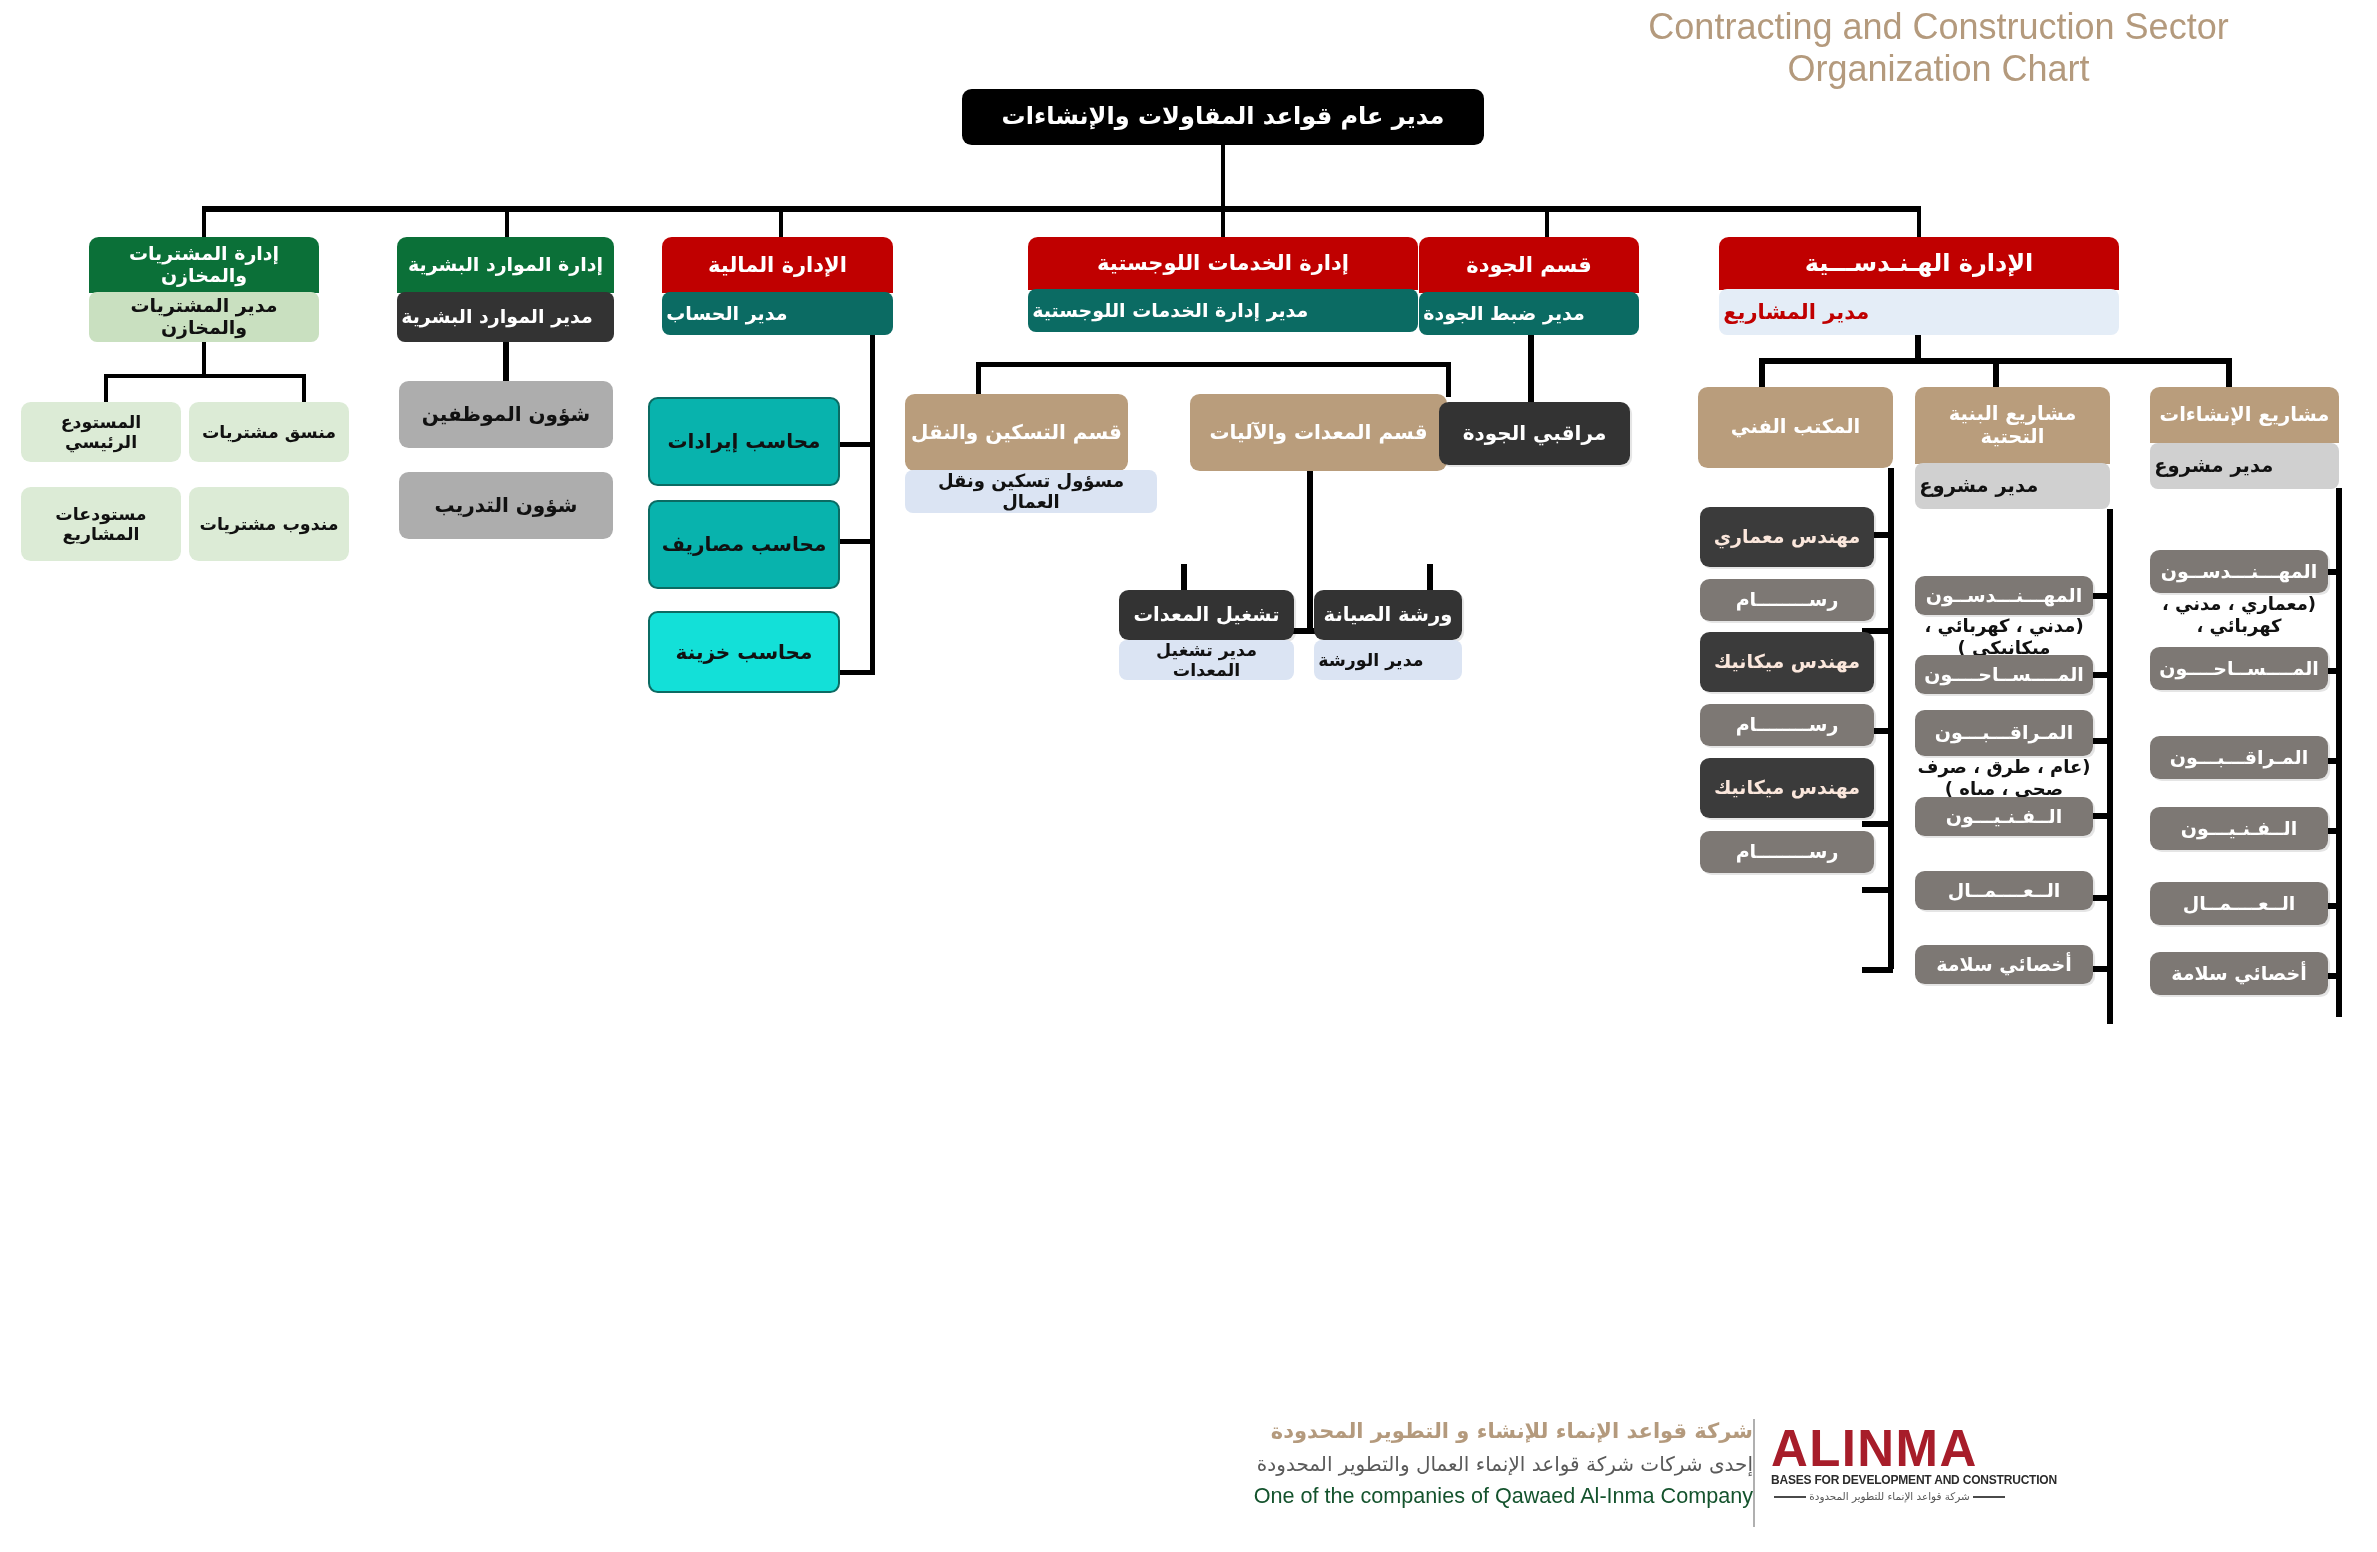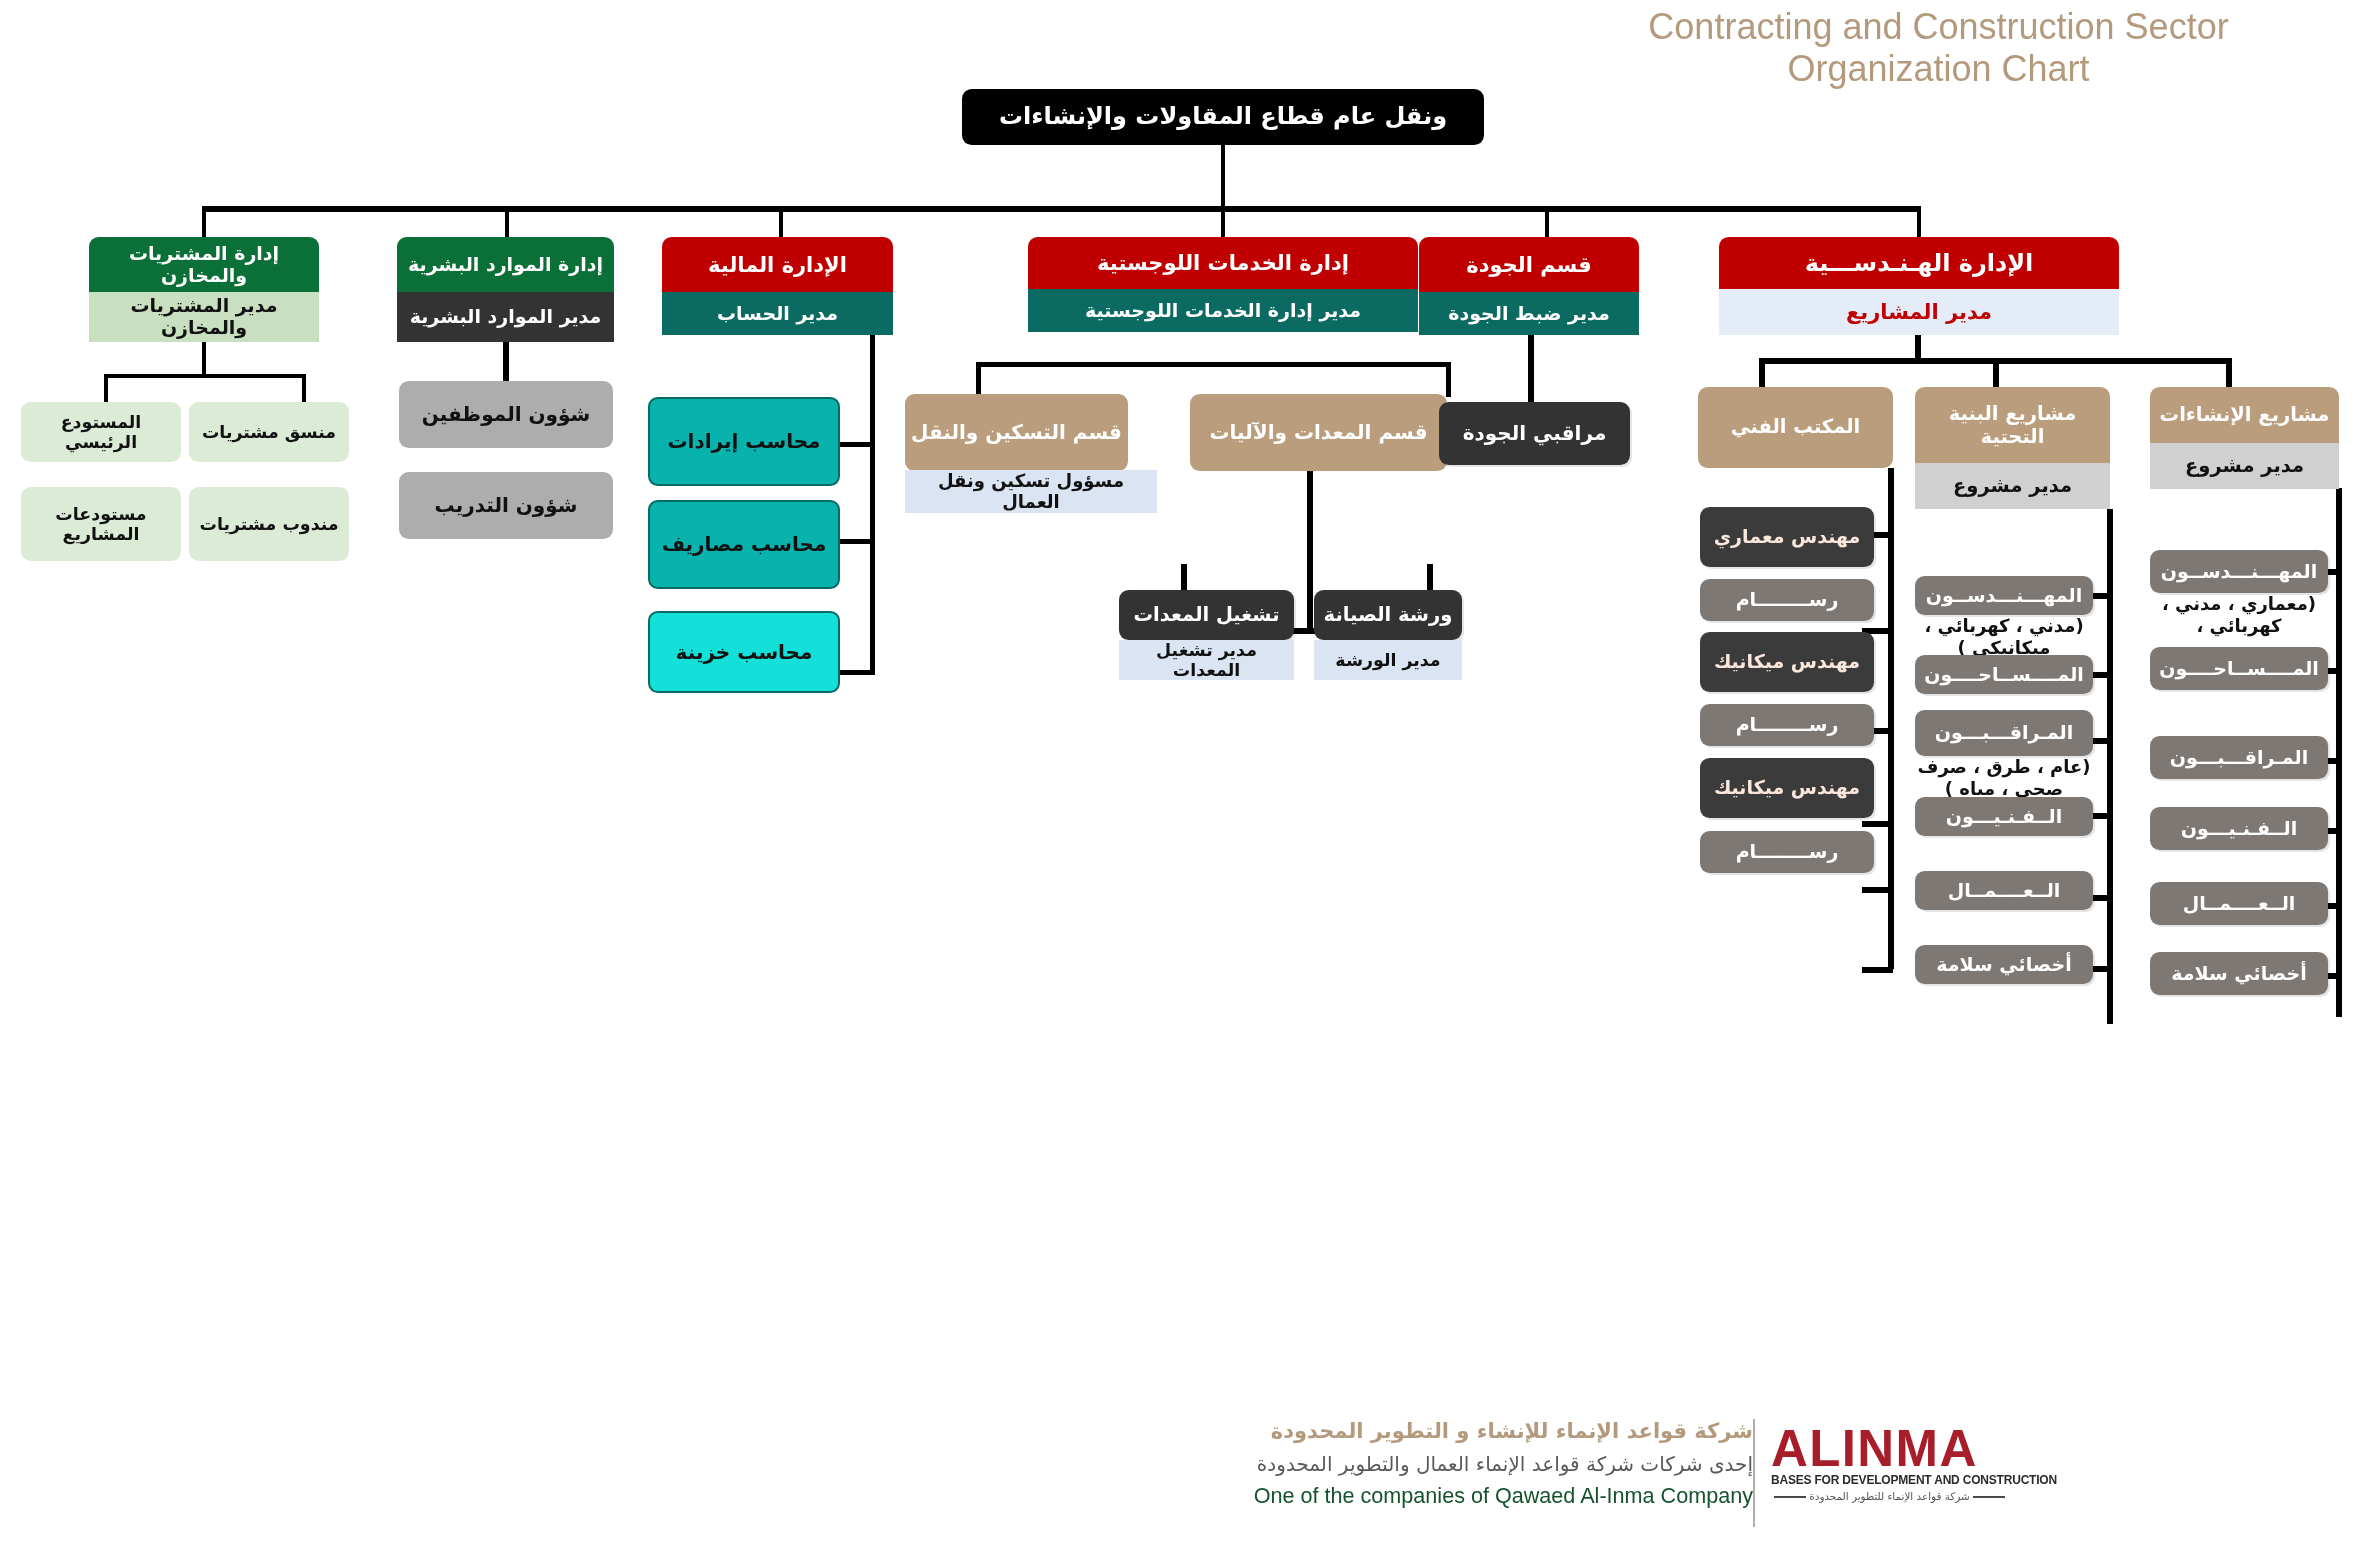--- a/index.html
+++ b/index.html
@@ -24,21 +24,21 @@
     position:absolute;box-sizing:border-box;
     display:flex;align-items:center;justify-content:center;
     text-align:center;font-weight:bold;
     direction:rtl;
     padding:1.4px 4.2px;
     line-height:1.15;
     z-index:5;
   }
   .rounded{border-radius:9.7px;}
   .rounded-top{border-radius:9.7px 9.7px 0 0;}
-  .sq{border-radius:0;}
+  .sq{border-radius:8px;justify-content:flex-end;}
   .shadow{box-shadow:2.1px 2.1px 0 rgba(0,0,0,0.10);}
 
   
   .c-black   {background:#000000;color:#ffffff;}
   .c-green   {background:#0b7038;color:#ffffff;}
   .c-greenlt {background:#c9e0c0;color:#111111;}
   .c-greenlt2{background:#dcebd6;color:#111111;}
   .c-dark    {background:#333333;color:#ffffff;}
   .c-gray    {background:#adadad;color:#111111;}
   .c-red     {background:#c00000;color:#ffffff;}
@@ -80,21 +80,21 @@
 <body>
 
 <div class="canvas">
 
   <div class="title">
     <div>Contracting and Construction Sector</div>
     <div>Organization Chart</div>
   </div>
 
   <div class="node rounded c-black" style="left:962px;top:89px;width:522px;height:56px;font-size:24px;">
-    <span>ونقل عام قطاع المقاولات والإنشاءات</span>
+    <span>مدير عام قواعد المقاولات والإنشاءات</span>
   </div>
 
   <div class="ln" style="left:1221px;top:145px;width:3.5px;height:64px;"></div>
 
   <div class="ln" style="left:202px;top:206px;width:1719px;height:6.3px;"></div>
 
   <div class="ln" style="left:202px;top:206px;width:3.5px;height:46px;"></div>
   <div class="ln" style="left:505px;top:206px;width:3.5px;height:46px;"></div>
   <div class="ln" style="left:779px;top:206px;width:3.5px;height:46px;"></div>
   <div class="ln" style="left:1221px;top:206px;width:3.5px;height:39px;"></div>

